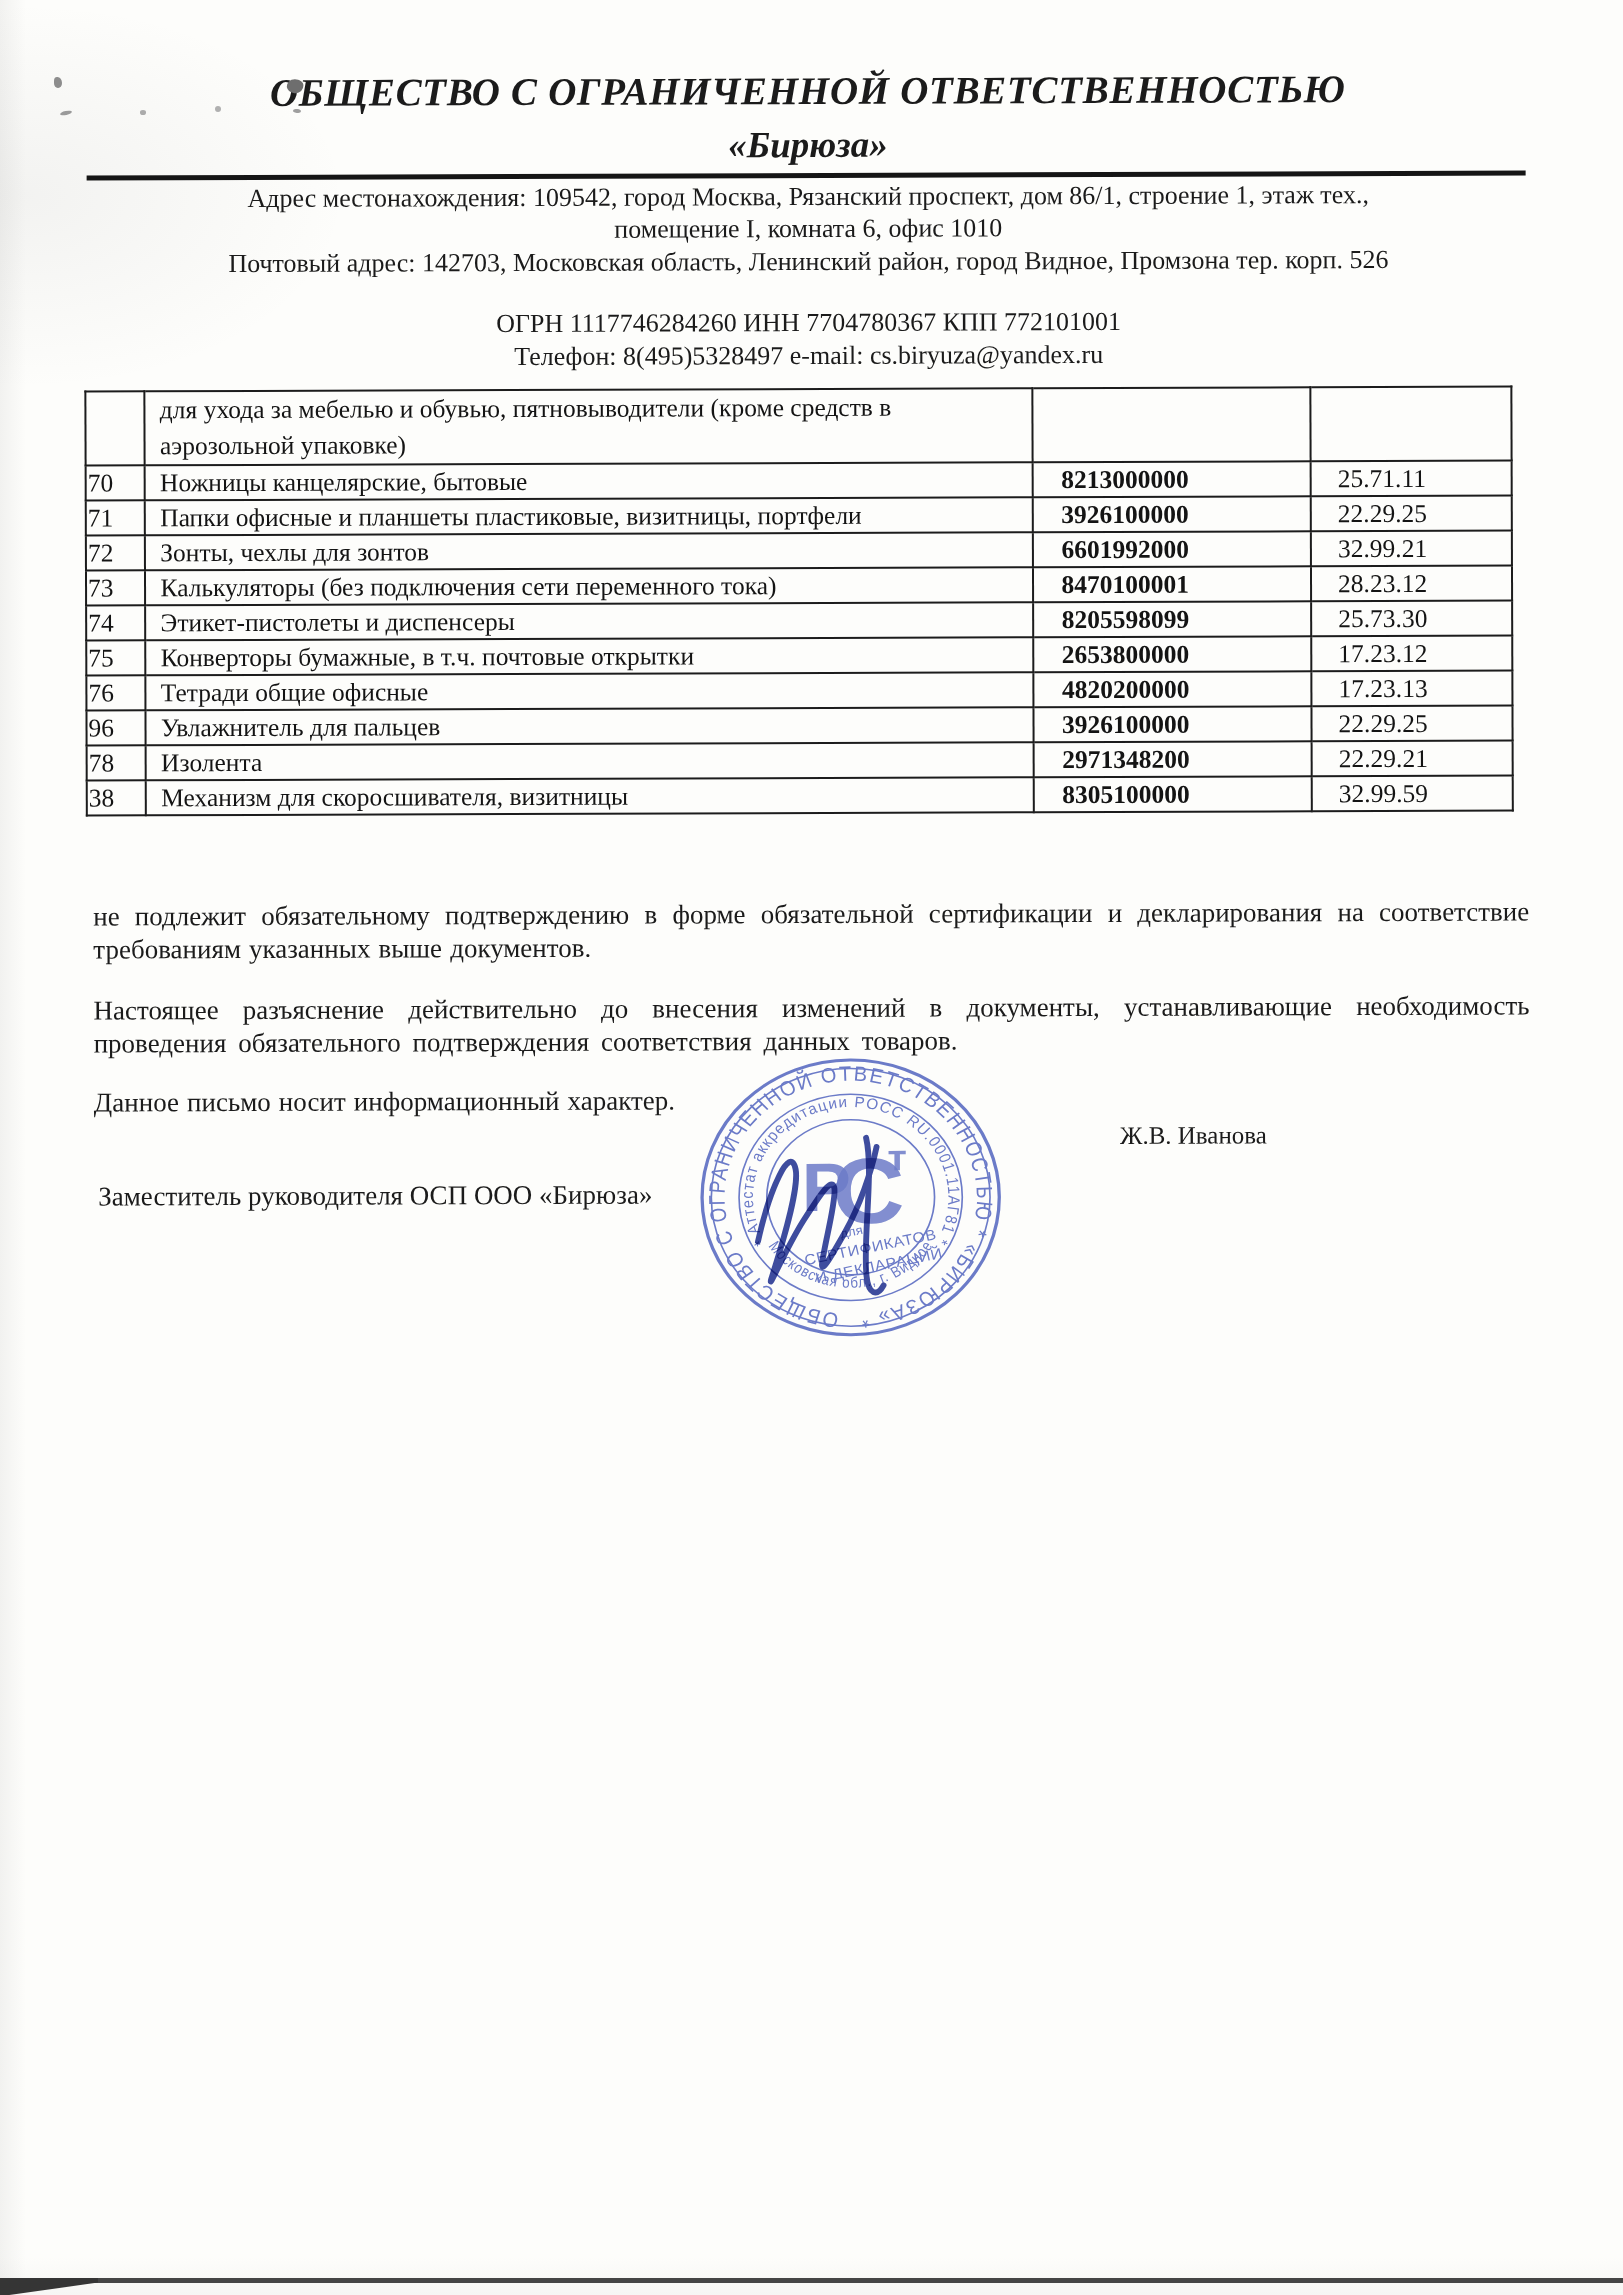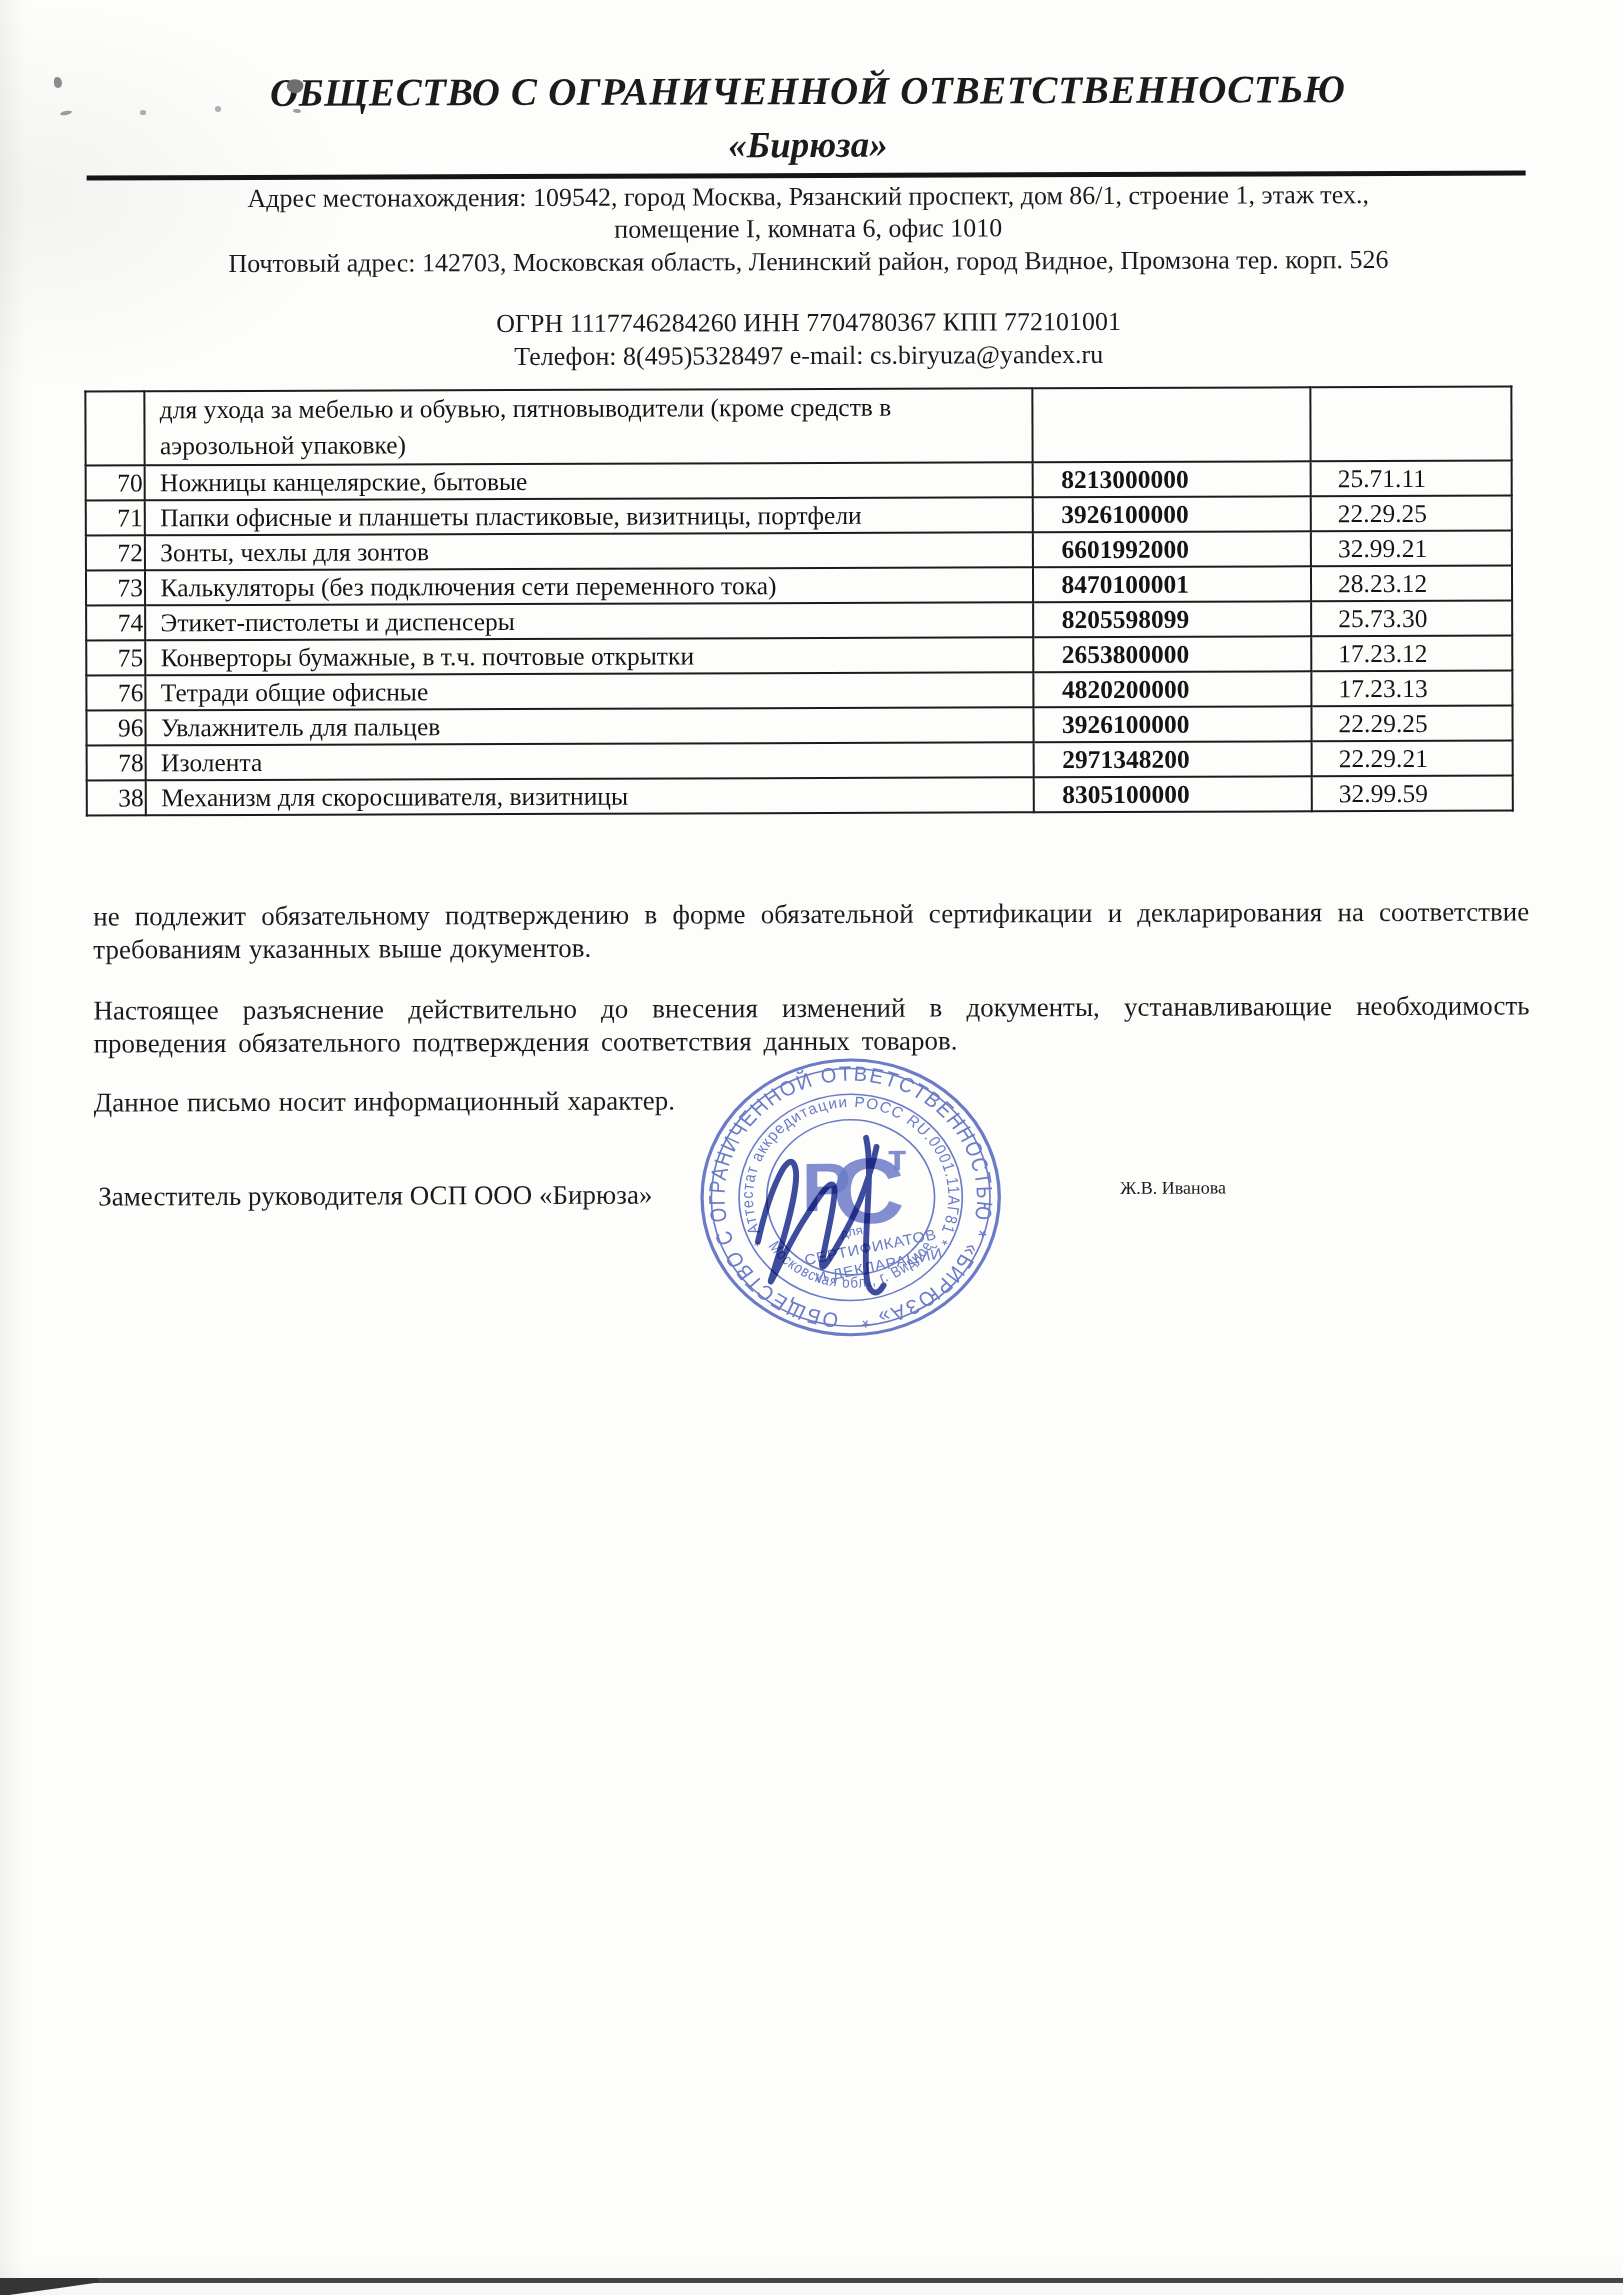--- a/index.html
+++ b/index.html
@@ -33,38 +33,38 @@
   table.products{
     position:absolute;left:87px;top:388px;width:1427px;
     border-collapse:collapse;table-layout:fixed;
     font-size:25.5px;color:#141414;
   }
   table.products td{
     border:2px solid #1c1c1c;
     vertical-align:middle;
     overflow:hidden;
   }
-  td.c-num{text-align:right;}
+  td.c-num{text-align:left;}
   td.c-desc{padding:0 6.5px 0 14.4px;}
   td.c-code{padding:0 0 0 27.5px;font-weight:bold;}
   td.c-okpd{padding:0 0 0 26px;}
   tr.cont-row td{height:69px;}
   tr.cont-row td.c-desc{line-height:36px;padding-right:111px;vertical-align:middle;}
   tr.item-row td{height:31px;}
 
   .para{
     position:absolute;left:94px;width:1436px;
     font-size:27px;line-height:33px;text-align:justify;word-spacing:1.3px;
   }
   .p1{top:898px;}
   .p2{top:992px;word-spacing:5.2px;}
   .p3{top:1084px;text-align:left;}
 
   .sig-title{position:absolute;left:98px;top:1179px;font-size:27px;white-space:nowrap;}
-  .sig-name{position:absolute;left:1120px;top:1179px;font-size:18px;white-space:nowrap;}
+  .sig-name{position:absolute;left:1120px;top:1123px;font-size:25px;white-space:nowrap;}
 
   .stamp-svg{position:absolute;left:692px;top:1051px;mix-blend-mode:multiply;opacity:0.9;}
   .stamp-svg text{font-family:"Liberation Sans","DejaVu Sans",sans-serif;fill:#5b6cc2;}
   .st-outer{font-size:34px;letter-spacing:3px;}
   .st-mid{font-size:25px;letter-spacing:2px;}
   .st-logo{font-family:"Liberation Serif","DejaVu Serif",serif;font-weight:bold;opacity:0.85;}
   .st-center{font-size:24px;letter-spacing:1px;}
   .st-center-small{font-size:20px;}
   .sign-svg{position:absolute;left:738px;top:1104px;mix-blend-mode:multiply;}
 

